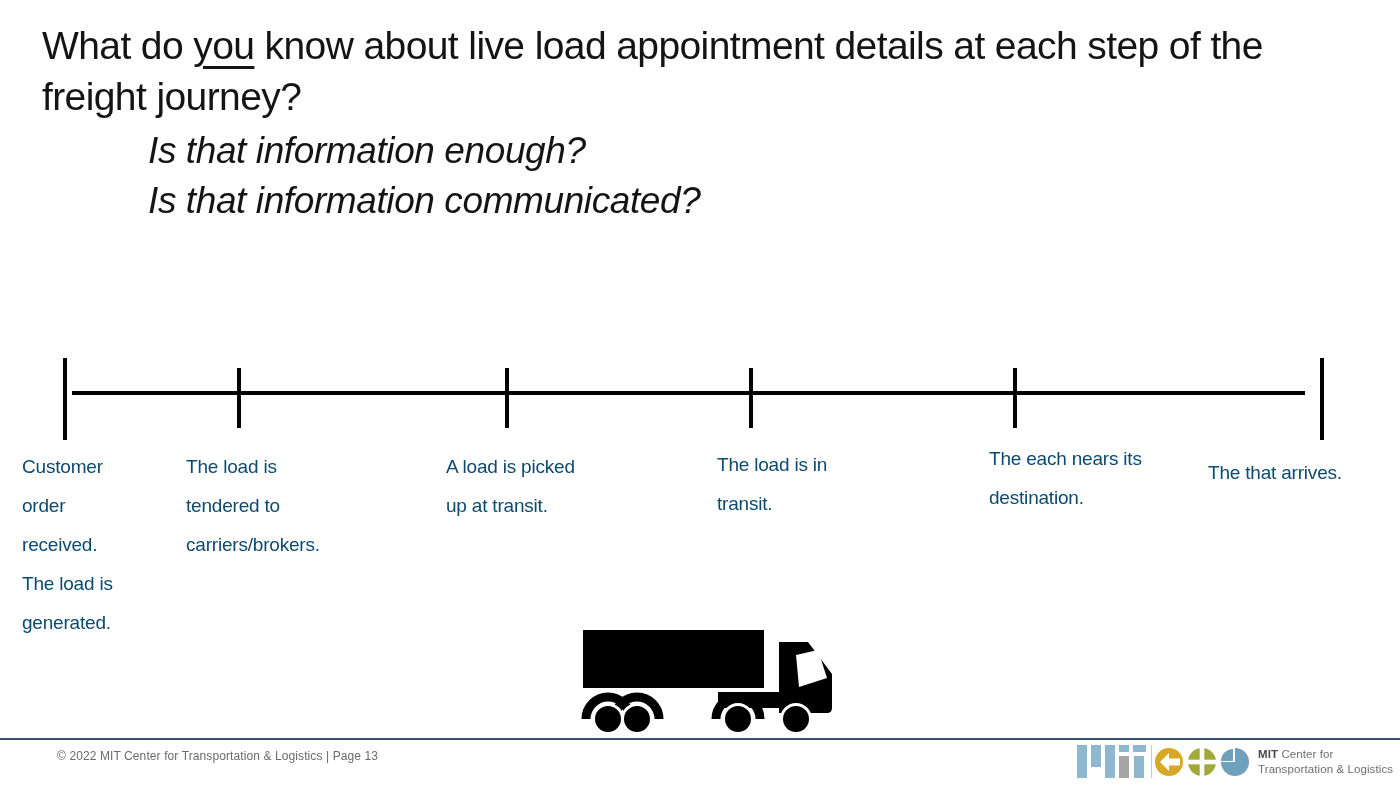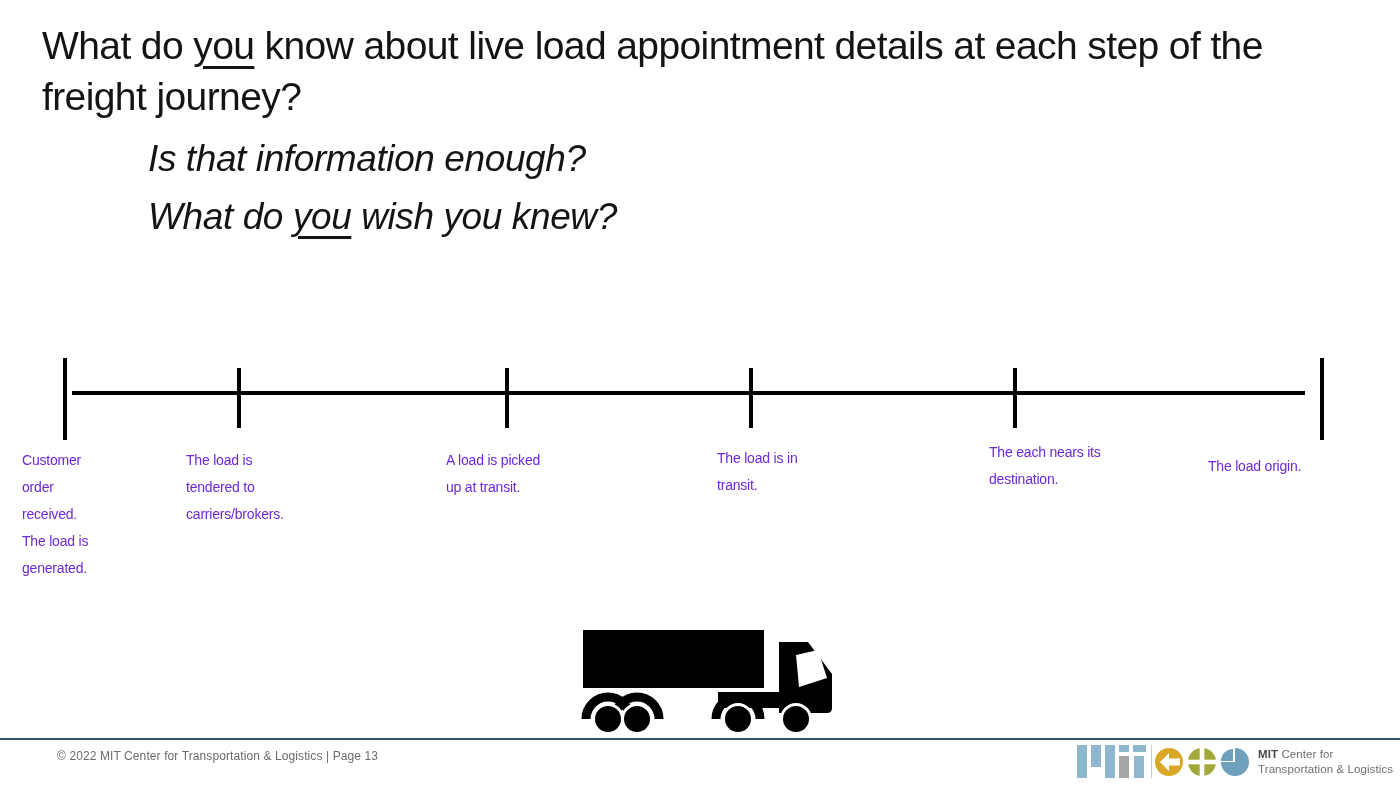--- a/index.html
+++ b/index.html
@@ -14,36 +14,36 @@
     position:absolute;left:42px;top:20px;width:1285px;
     font-size:39px;line-height:51px;letter-spacing:-0.6px;color:#141414;
   }
   .u{text-decoration:underline;text-decoration-thickness:3px;text-underline-offset:7px;}
 
   
   .questions{
     position:absolute;left:148px;top:126px;width:900px;
     font-size:37px;line-height:50px;font-style:italic;letter-spacing:-0.4px;color:#141414;
   }
-  .questions .qline{white-space:nowrap;margin-top:8px;}
+  .questions .qline{white-space:nowrap;}
 
   
   .tl-line{position:absolute;left:72px;top:391px;width:1233px;height:4px;background:#000;}
   .tick{position:absolute;width:4px;background:#000;}
   .tick.end{top:358px;height:82px;}
   .tick.mid{top:368px;height:60px;}
   .tick.t0{left:63px;}
   .tick.t1{left:237px;}
   .tick.t2{left:505px;}
   .tick.t3{left:749px;}
   .tick.t4{left:1013px;}
   .tick.t5{left:1320px;}
 
   .stage-label{
-    position:absolute;font-size:14px;line-height:27px;color:#6d28d9;
+    position:absolute;font-size:19px;line-height:39px;color:#0c4a6e;
     white-space:pre-line;letter-spacing:-0.2px;
   }
   .s0{left:22px;top:447px;width:150px;}
   .s1{left:186px;top:447px;width:180px;}
   .s2{left:446px;top:447px;width:190px;}
   .s3{left:717px;top:445px;width:170px;}
   .s4{left:989px;top:439px;width:210px;}
   .s5{left:1208px;top:453px;width:190px;}
 
   
@@ -72,21 +72,21 @@
 </style>
 </head>
 <body>
 
 <div class="slide">
 
   <div class="title"><span>What do </span><span class="u">you</span><span> know about live load appointment details at each step of the freight journey?</span></div>
 
   <div class="questions">
     <div class="qline">Is that information enough?</div>
-    <div class="qline"><span>What do </span><span class="u">you</span><span> wish you knew?</span></div>
+    <div class="qline">Is that information communicated?</div>
   </div>
 
   <div class="tl-line"></div>
   <div class="tick end t0"></div>
   <div class="tick mid t1"></div>
   <div class="tick mid t2"></div>
   <div class="tick mid t3"></div>
   <div class="tick mid t4"></div>
   <div class="tick end t5"></div>
 
@@ -97,21 +97,21 @@
 generated.</div>
   <div class="stage-label s1">The load is
 tendered to
 carriers/brokers.</div>
   <div class="stage-label s2">A load is picked
 up at transit.</div>
   <div class="stage-label s3">The load is in
 transit.</div>
   <div class="stage-label s4">The each nears its
 destination.</div>
-  <div class="stage-label s5">The load origin.</div>
+  <div class="stage-label s5">The that arrives.</div>
 
   <svg class="truck" viewBox="0 0 256 106" xmlns="http://www.w3.org/2000/svg">
     <rect x="5" y="2" width="181" height="58" fill="#000"></rect>
     <path d="M8,91 A22,22 0 0 1 52,91" fill="none" stroke="#000" stroke-width="9"></path>
     <path d="M37,91 A22,22 0 0 1 81,91" fill="none" stroke="#000" stroke-width="9"></path>
     <rect x="140" y="64" width="64" height="16" fill="#000"></rect>
     <path d="M138,91 A22,22 0 0 1 182,91" fill="none" stroke="#000" stroke-width="9"></path>
     <path d="M201,14 L230,14 L254,46 L254,80 Q254,85 249,85 L201,85 Z" fill="#000"></path>
     <path d="M218,27 L240,22 L249,50 L221,59 Z" fill="#fff"></path>
     <circle cx="30" cy="91" r="14.5" fill="#000" stroke="#fff" stroke-width="3"></circle>

